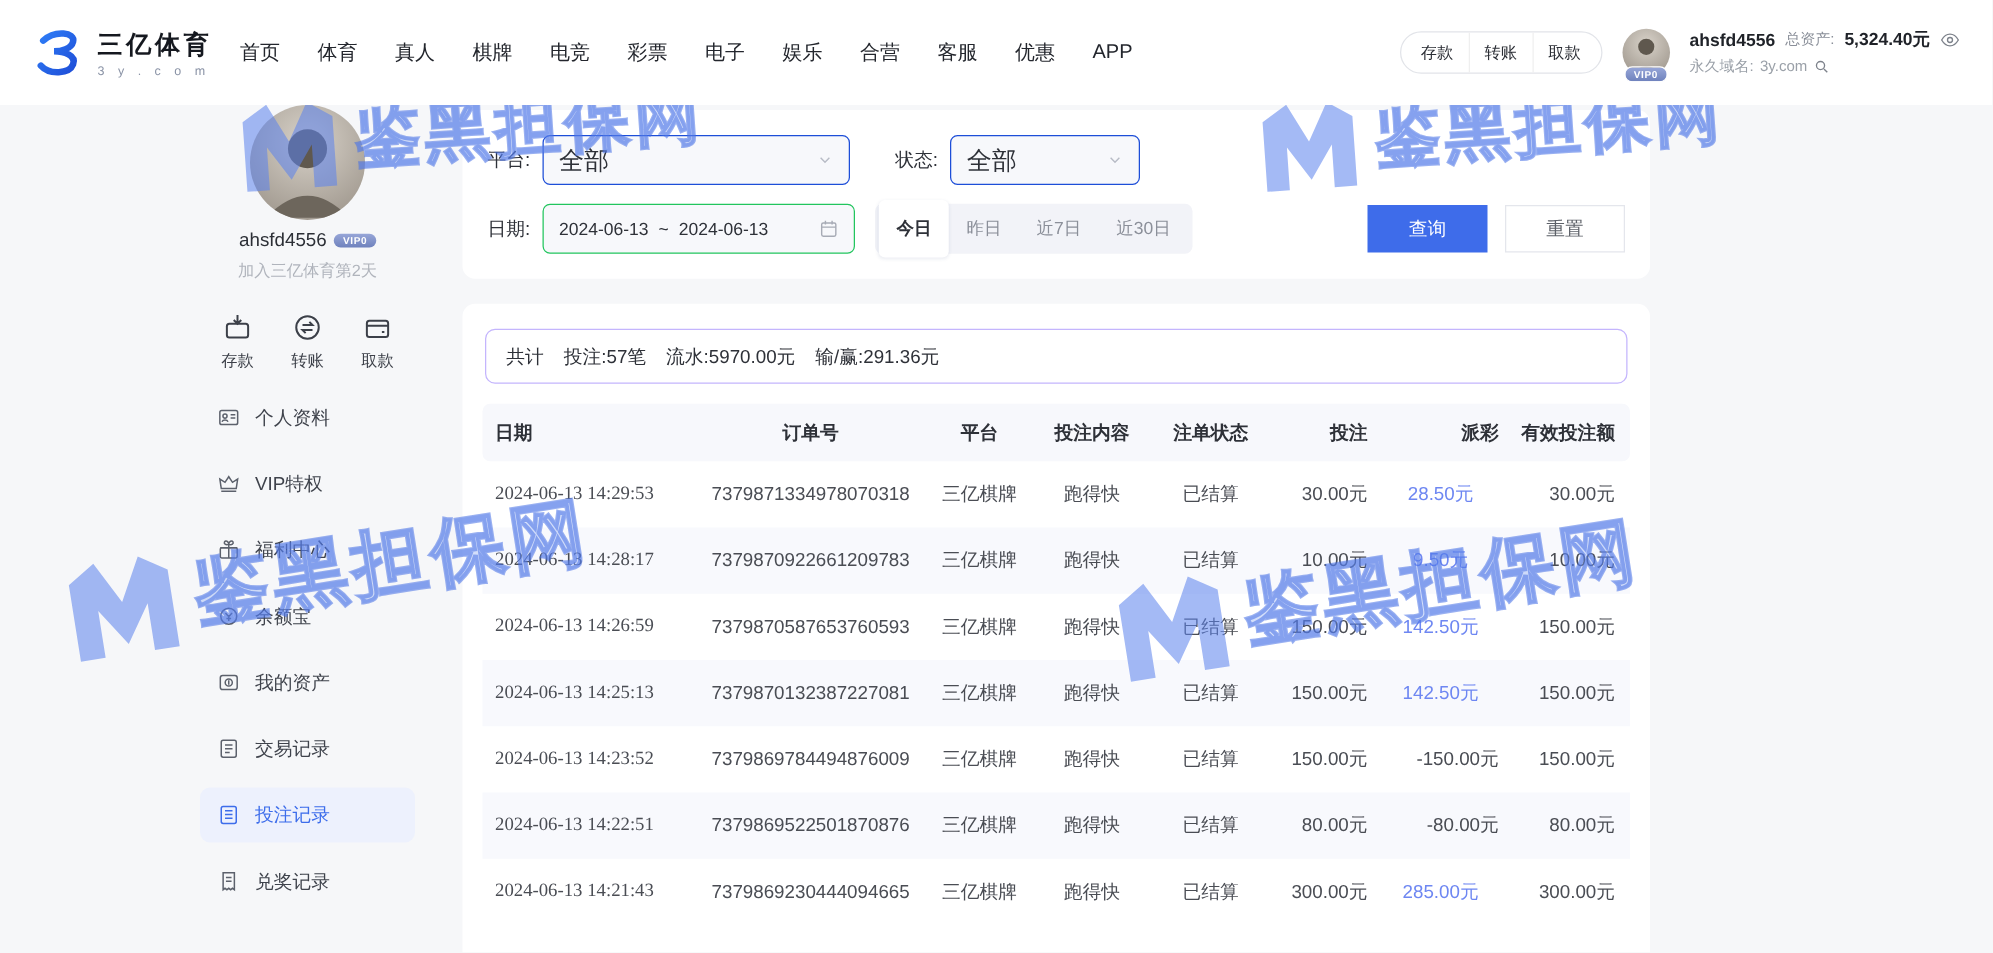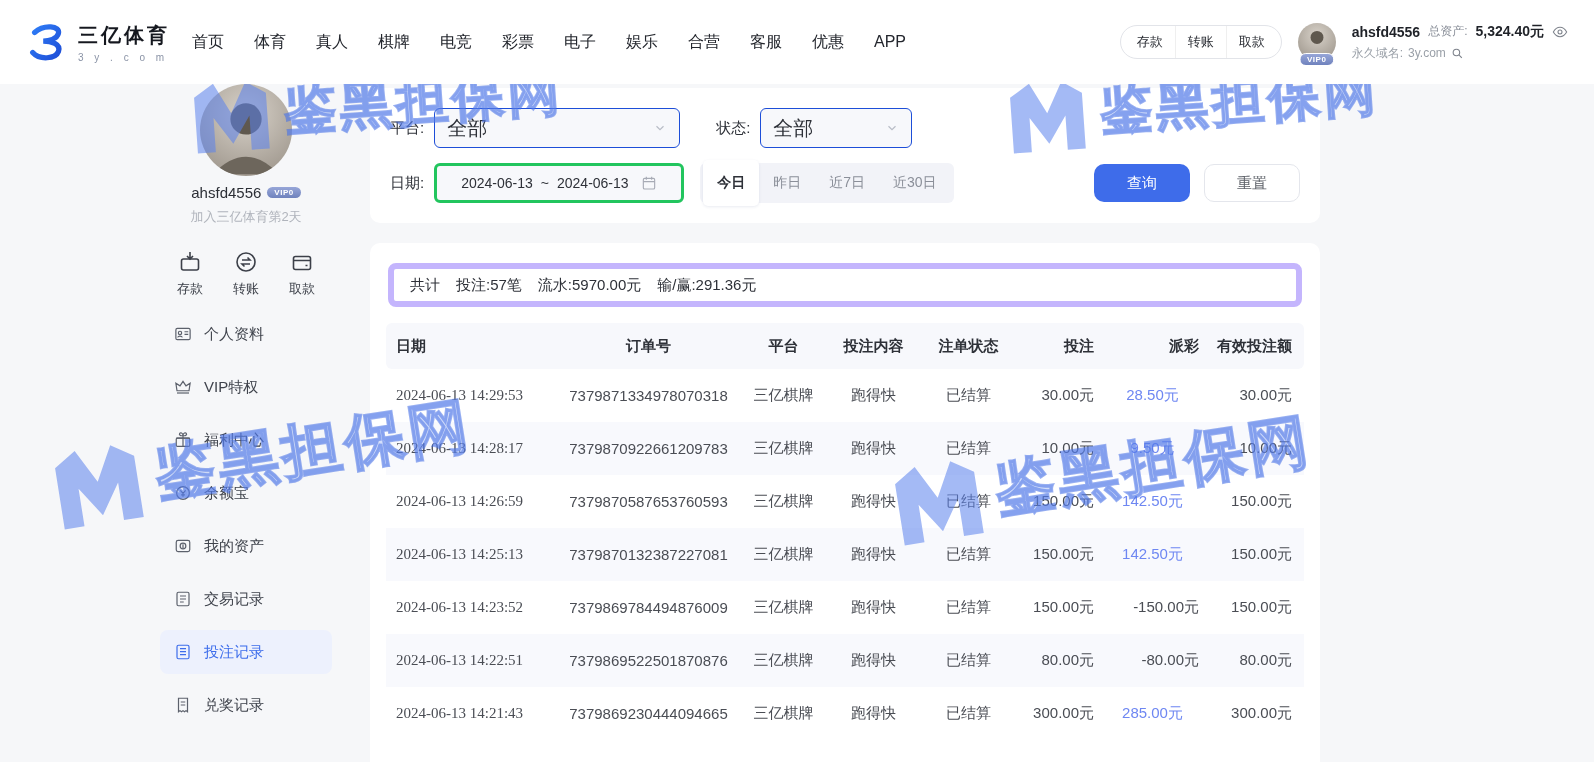--- a/index.html
+++ b/index.html
@@ -52,32 +52,32 @@
   .main { position:absolute; left:370px; top:88px; width:950px; }
   .card { background:#fff; border-radius:10px; }
   .filter-card { padding:20px 20px; }
   .f-row { display:flex; align-items:center; }
   .f-row + .f-row { margin-top:15px; }
   .f-label { font-size:15px; color:#2e3138; margin-right:10px; white-space:nowrap; }
   .select { display:flex; align-items:center; justify-content:space-between; height:40px; background:#f7f8fb; border:1px solid #1d4ed8; border-radius:6px; padding:0 12px; font-size:20px; color:#2e3138; cursor:pointer; }
   .select.platform { width:246px; }
   .select.status { width:152px; }
   .gap-status { margin-left:36px; }
-  .date-range { display:flex; align-items:center; gap:8px; width:250px; height:40px; background:#f7f8fb; border:3px solid #22c55e; border-radius:6px; padding:0 24px; font-size:14px; color:#2e3138; cursor:pointer; }
+  .date-range { display:flex; align-items:center; gap:8px; width:250px; height:40px; background:#f7f8fb; border:1px solid #22c55e; border-radius:6px; padding:0 12px; font-size:14px; color:#2e3138; cursor:pointer; }
   .date-range .cal { margin-left:auto; }
   .range-group { display:flex; align-items:center; background:#f2f3f8; border-radius:6px; padding:3px; height:40px; margin-left:16px; }
   .range-btn { border:none; background:transparent; height:46px; padding:0 14px; font-size:14px; color:#8b8f99; border-radius:5px; cursor:pointer; font-family:inherit; white-space:nowrap; }
   .range-btn.active { background:#fff; color:#2e3138; font-weight:700; box-shadow:0 1px 3px rgba(40,60,120,.10); }
   .f-actions { margin-left:auto; display:flex; gap:14px; }
-  .btn { width:96px; height:38px; border-radius:10px; font-size:15px; cursor:pointer; font-family:inherit; }
+  .btn { width:96px; height:38px; border-radius:0; font-size:15px; cursor:pointer; font-family:inherit; }
   .btn.primary { background:#3e6cea; border:none; color:#fff; }
   .btn.ghost { background:#fff; border:1px solid #e4e6ec; color:#5d6168; }
 
   .table-card { margin-top:20px; padding:16px 16px 0; height:560px; }
-  .summary-bar { border:6px solid #c4b5fd; border-radius:8px; height:44px; display:flex; align-items:center; gap:16px; padding:0 16px; font-size:15px; color:#2e3138; margin:4px 2px 0; }
+  .summary-bar { border:1px solid #c4b5fd; border-radius:8px; height:44px; display:flex; align-items:center; gap:16px; padding:0 16px; font-size:15px; color:#2e3138; margin:4px 2px 0; }
   .table { margin-top:16px; }
   .thead, .tr { display:grid; grid-template-columns:170px 185px 85px 95px 95px 90px 105px 1fr; align-items:center; }
   .thead { height:46px; background:#f7f8fc; border-radius:6px; font-size:15px; font-weight:700; color:#2e3138; }
   .tr { height:53px; font-size:15px; color:#4a4d54; }
   .tr:nth-child(even) { background:#f8f9fd; }
   .th,.td { white-space:nowrap; overflow:hidden; }
   .left { text-align:left; padding-left:10px;font-family:Liberation Serif, serif; }
   .center { text-align:center; }
   .right { text-align:right; padding-right:12px; }
   .td.win { color:#6e87f2;text-align:center; }

